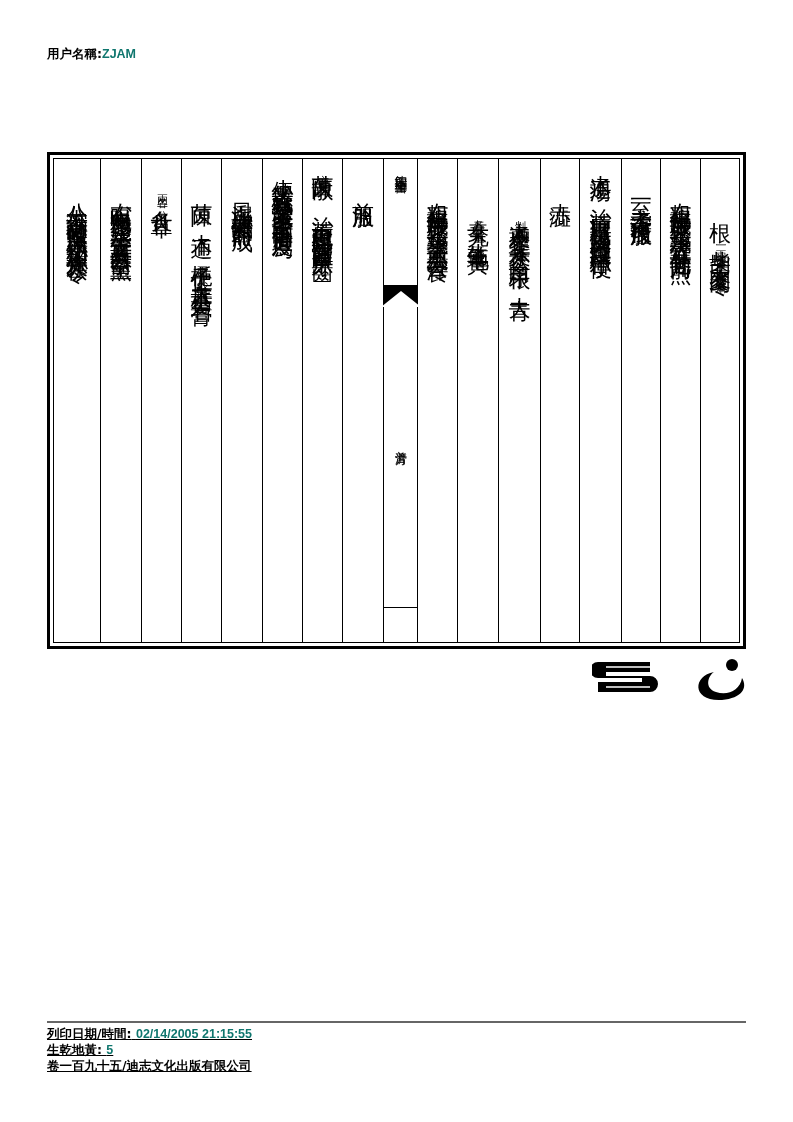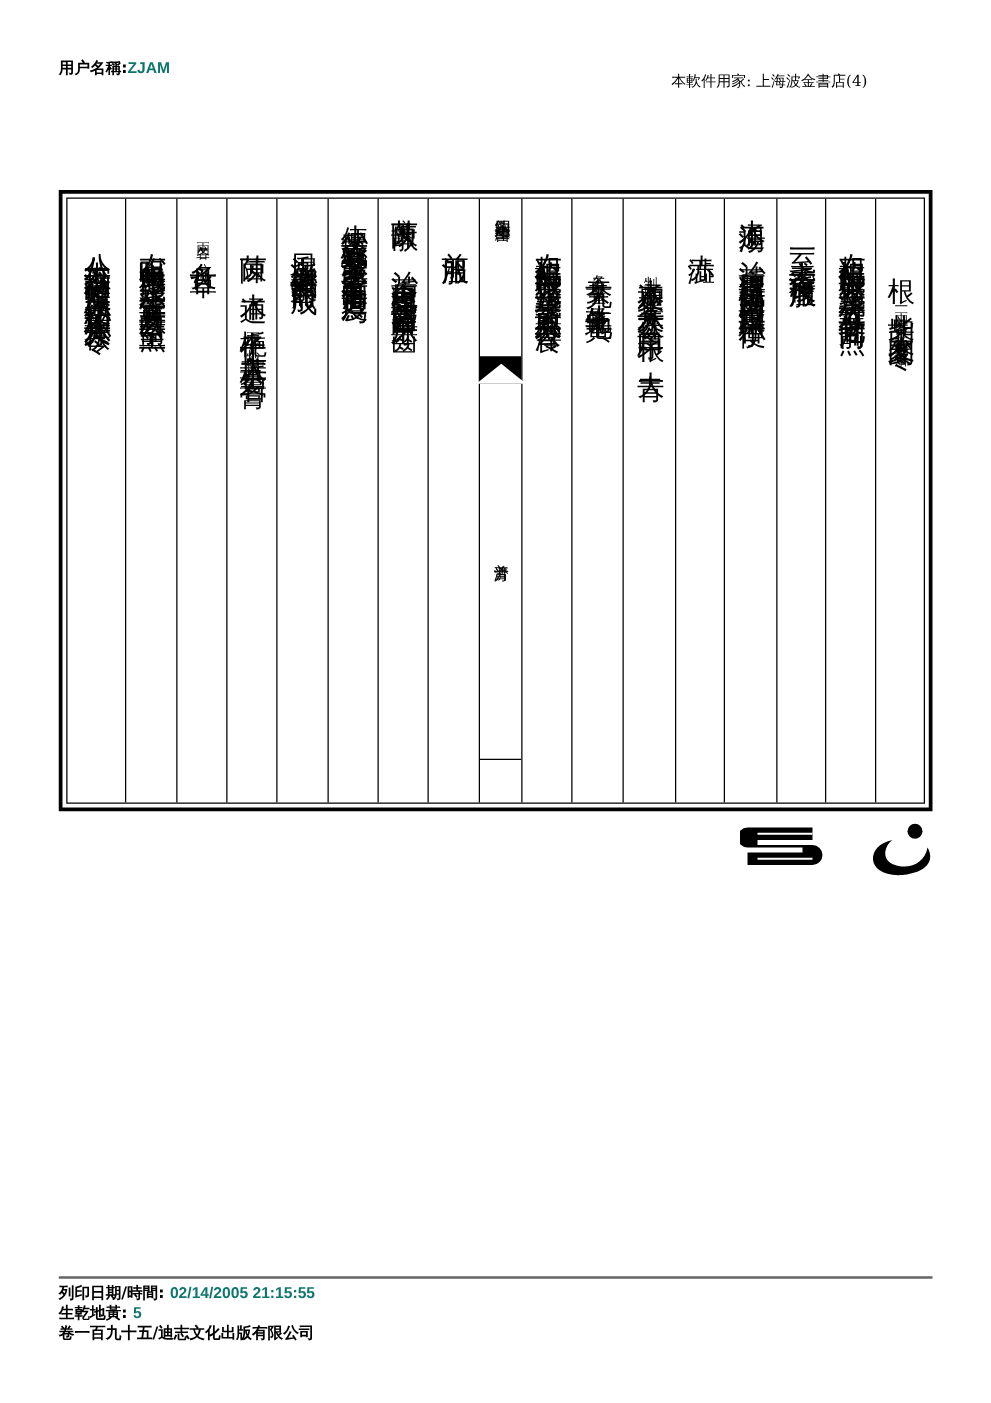--- a/index.html
+++ b/index.html
@@ -23,30 +23,29 @@
   
   .center-title { writing-mode: vertical-rl; text-orientation: upright; font-size: 13px; letter-spacing: 1px; position: absolute; left: 50%; transform: translateX(-50%); top: 6px; }
   .fish { position: absolute; left: 0; right: 0; top: 126px; height: 22px; background: #000; }
   .fish::after { content: ""; position: absolute; left: 50%; top: 6px; transform: translateX(-50%); border-left: 20px solid transparent; border-right: 20px solid transparent; border-bottom: 16px solid #fff; }
   .center-sub { writing-mode: vertical-rl; text-orientation: upright; font-size: 12px; letter-spacing: 1px; position: absolute; left: 50%; transform: translateX(-50%); top: 282px; }
   .center-rule { position: absolute; left: 0; right: 0; top: 448px; border-top: 1px solid #000; }
 
   .logos { position: absolute; left: 592px; top: 658px; width: 160px; height: 48px; }
 
   .footer-rule { position: absolute; left: 47px; top: 1021px; width: 699px; border-top: 2px solid #666; }
-  .ftr { position: absolute; left: 47px; top: 1026px; font-family: "DejaVu Sans", sans-serif; font-weight: bold; font-size: 12.5px; line-height: 16px; white-space: nowrap; }
+  .ftr { position: absolute; left: 47px; top: 1026px; font-family: "DejaVu Sans", sans-serif; font-weight: bold; font-size: 12.5px; line-height: 16px; white-space: nowrap; text-decoration: underline; }
 </style>
 </head>
 <body>
 
 <div class="hdr hdr-left">
   <div><span>用户名稱:</span><span class="latin">ZJAM</span></div>
 </div>
 <div class="hdr hdr-right">
-  <div>本軟件用家: 上海波金書店(4)</div>
 </div>
 
 <div class="frame">
   <div class="frame-inner">
 
     <div class="col" style="left:646px; width:39px;">
       <div class="vt" style="top:46px;">
         <span>根</span>　<span>柴胡</span><span class="notepair">
             <span class="note">去苗各</span>
             <span class="note">一兩</span>

